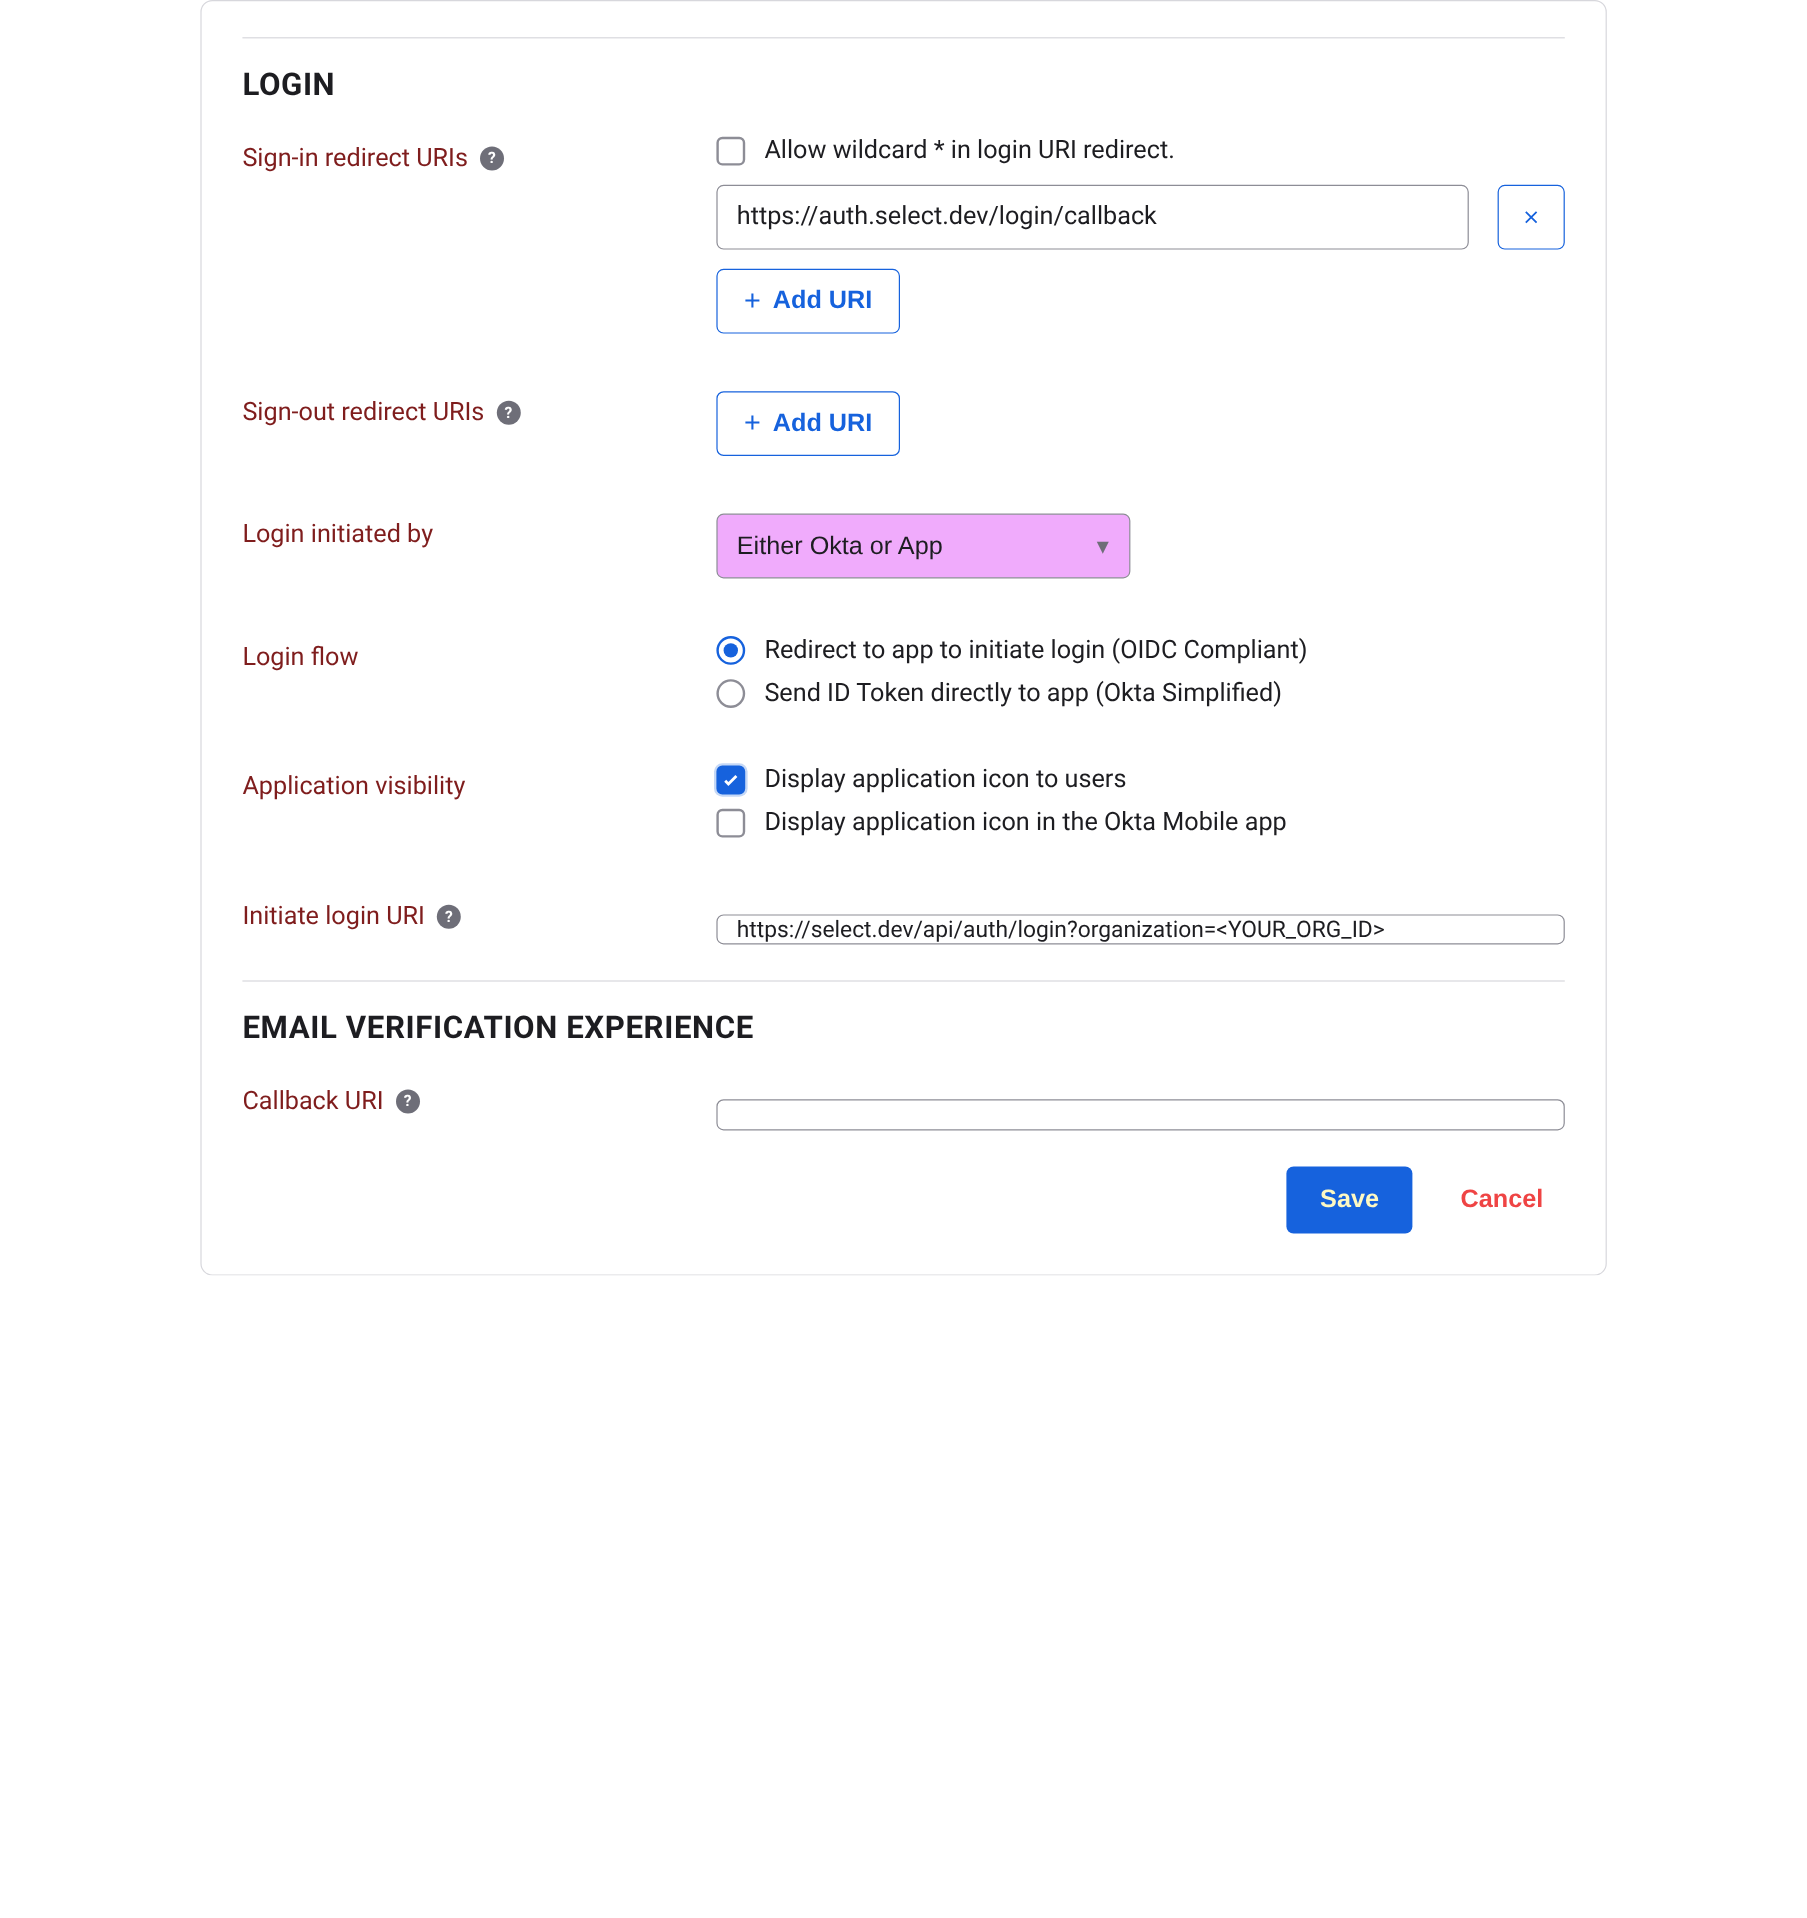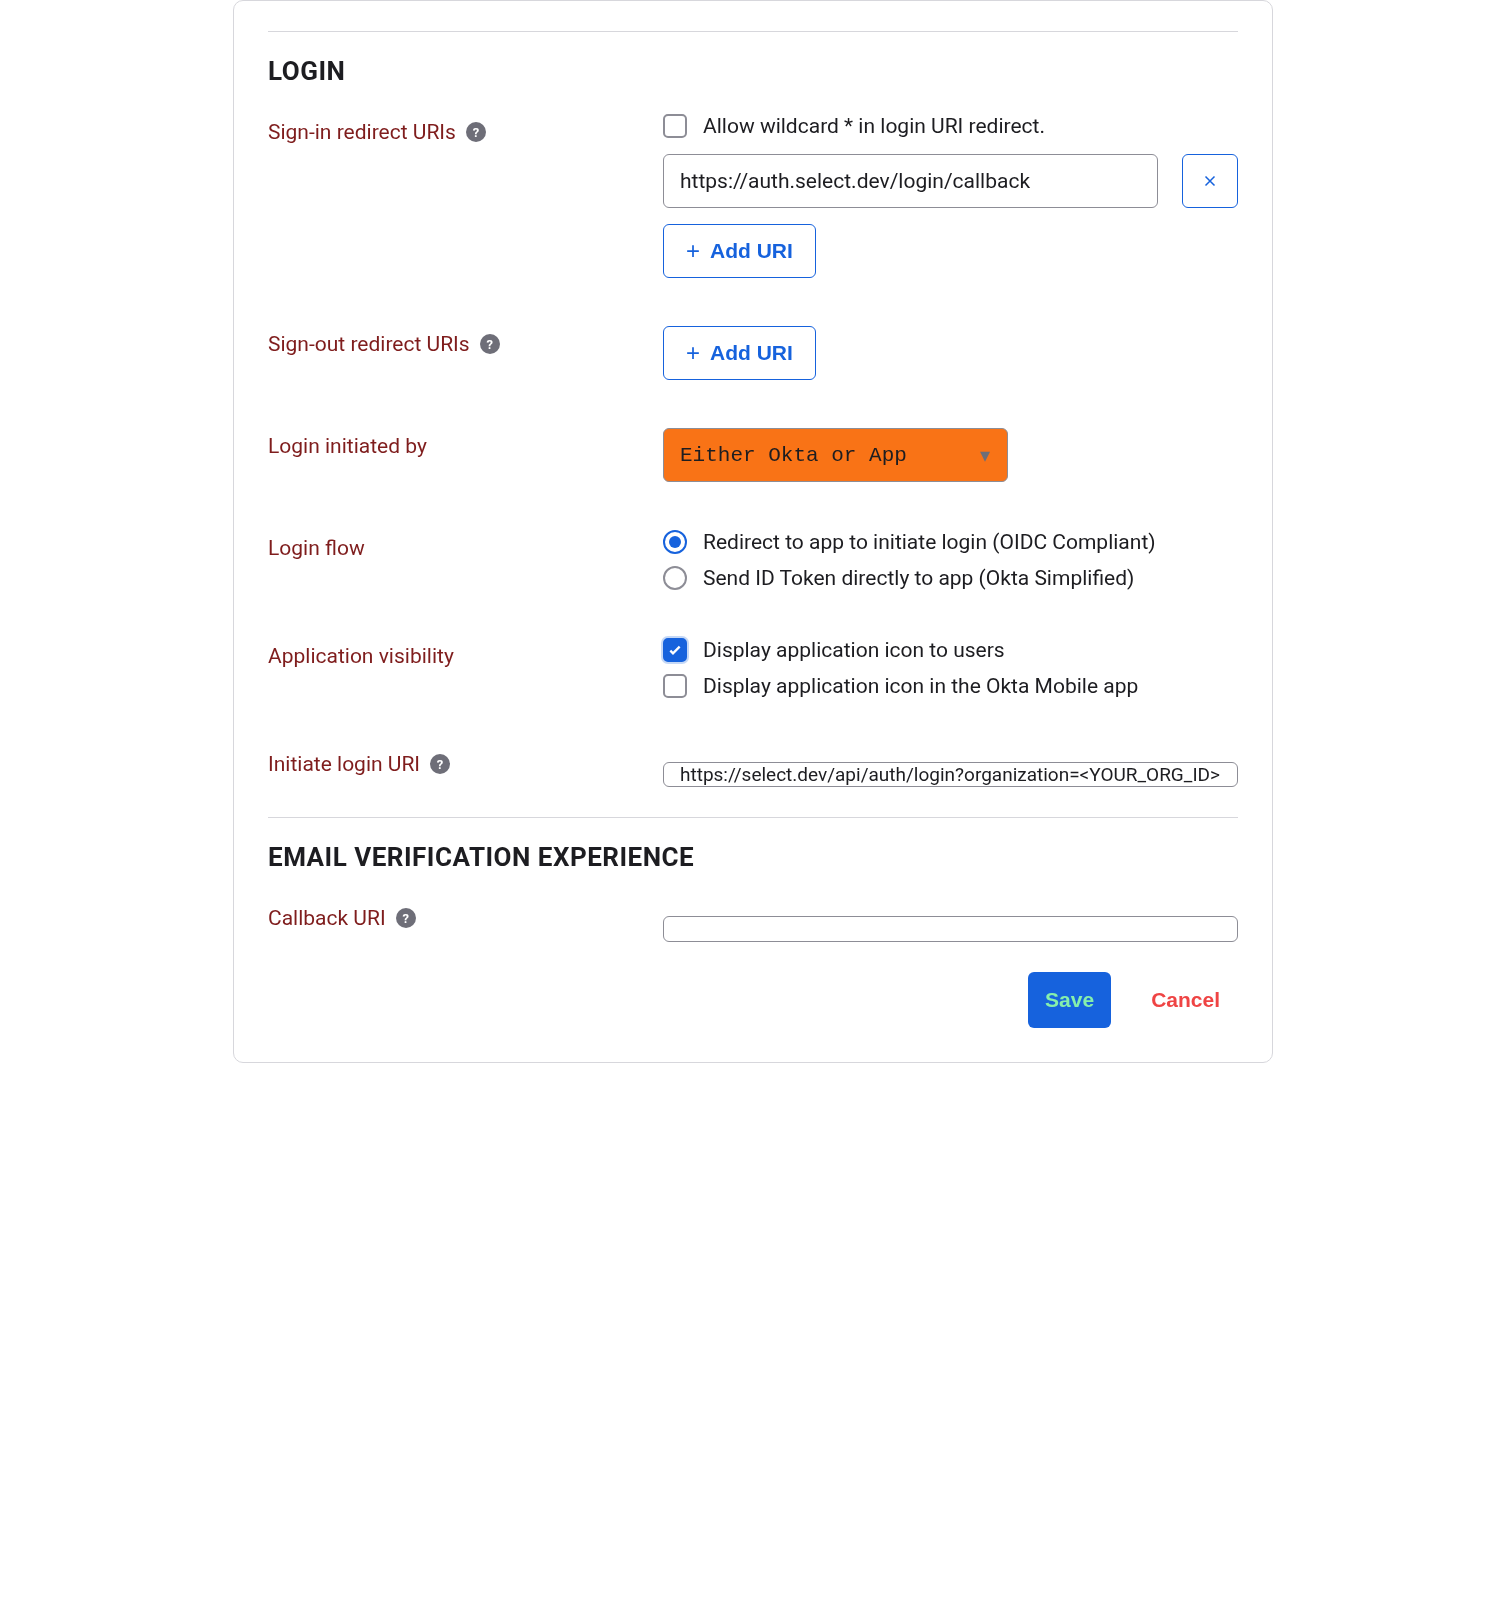--- a/index.html
+++ b/index.html
@@ -10,21 +10,21 @@
     body {
       font-family: -apple-system, BlinkMacSystemFont, "Segoe UI", Roboto, Helvetica, Arial, sans-serif;
       background: #fff;
       color: #1d1d21;
       font-size: 20px;
     }
     .panel {
       border: 1px solid #d7d7dc;
       border-radius: 10px;
       margin: 0 auto;
-      width: 1040px;
+      width: 1172px;
       padding: 34px;
       padding-top: 0;
     }
     .section-divider {
       border: none;
       border-top: 1px solid #d7d7dc;
       margin: 30px 0 24px 0;
     }
     .section-title {
       font-size: 26px;
@@ -195,22 +195,22 @@
       position: relative;
       width: 345px;
     }
     .select {
       width: 100%;
       height: 54px;
       border: 1px solid #8d8d96;
       border-radius: 6px;
       padding: 0 44px 0 16px;
       font-size: 21px;
-      font-family: Liberation Mono, monospace;
-      background: #f97316;
+      font-family: Liberation Sans, sans-serif;
+      background: #f0abfc;
       appearance: none;
       cursor: pointer;
       color: #1d1d21;
     }
     .select-caret {
       position: absolute;
       right: 18px;
       top: 50%;
       transform: translateY(-50%);
       pointer-events: none;
@@ -218,24 +218,24 @@
     }
     .footer {
       display: flex;
       justify-content: flex-end;
       align-items: center;
       gap: 40px;
       margin-top: 28px;
     }
     .btn-primary {
       background: #1662dd;
-      color: #86efac;
+      color: #fef9c3;
       border: none;
       border-radius: 6px;
-      padding: 16px 17px;
+      padding: 16px 28px;
       font-size: 21px;
       font-weight: 600;
       cursor: pointer;
     }
     .btn-link {
       background: none;
       border: none;
       color: #ef4444;
       font-size: 21px;
       font-weight: 700;

